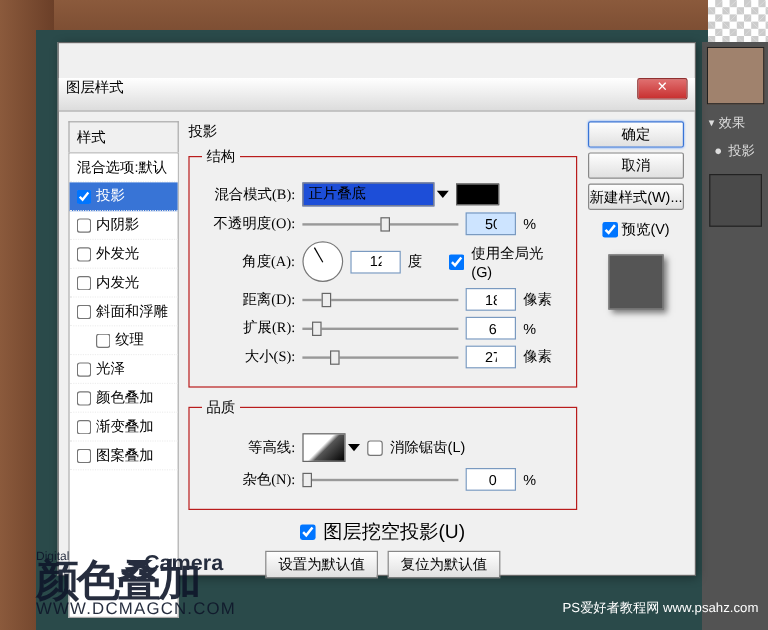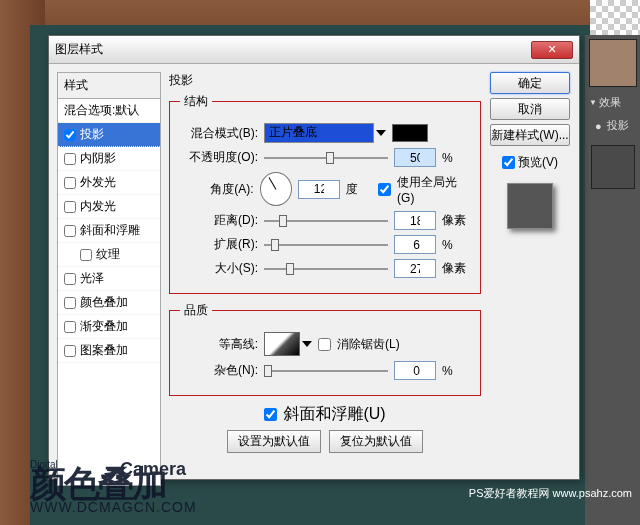--- a/index.html
+++ b/index.html
@@ -13,41 +13,41 @@
   background-image: linear-gradient(45deg, #ccc 25%, transparent 25%), linear-gradient(-45deg, #ccc 25%, transparent 25%), linear-gradient(45deg, transparent 75%, #ccc 75%), linear-gradient(-45deg, transparent 75%, #ccc 75%);
   background-size: 12px 12px; background-position: 0 0, 0 6px, 6px -6px, -6px 0; background-color: #fff; }
 
 .right-panel { position: absolute; right: 0; top: 35px; width: 55px; height: 490px; background: #535353; }
 .right-thumb { width: 48px; height: 48px; margin: 4px auto; background: #a0826d; border: 1px solid #222; }
 .right-effect { color: #ddd; font-size: 11px; padding: 4px; display: flex; align-items: center; gap: 2px; }
 .right-effect .tri { font-size: 8px; }
 .right-swatch { width: 44px; height: 44px; margin: 8px auto; background: #4a4a4a; border: 1px solid #222; }
 
 .dialog { position: absolute; top: 35px; left: 48px; width: 532px; height: 445px; background: #f0f0f0; border: 1px solid #666; box-shadow: 2px 2px 8px rgba(0,0,0,.4); }
-.titlebar { height: 28px; background: linear-gradient(#fff, #dcdcdc); display: flex; align-items: center; padding: 0 6px; border-bottom: 1px solid #aaa; }
+.titlebar { height: 28px; background: linear-gradient(#fff, #dcdcdc); display: flex; padding: 0 6px; border-bottom: 1px solid #aaa; margin-top: 29px; }
 .titlebar-text { font-size: 12px; flex: 1; }
 .close-btn { width: 42px; height: 18px; background: linear-gradient(#e07070, #c83030); border: 1px solid #903030; border-radius: 2px; color: #fff; font-size: 11px; text-align: center; line-height: 15px; cursor: pointer; }
 
 .dialog-body { display: flex; height: calc(100% - 28px); padding: 8px; gap: 8px; }
 
-.styles-col { width: 104px; }
+.styles-col { width: 92px; }
 .styles-header { font-size: 12px; padding: 4px 6px; border: 1px solid #aaa; border-bottom: none; background: #f0f0f0; }
 .styles-list { border: 1px solid #aaa; background: #fff; height: 388px; }
 .style-item { font-size: 12px; padding: 3px 6px; display: flex; align-items: center; gap: 4px; cursor: pointer; border-bottom: 1px dotted #eee; }
 .style-item.section { font-weight: normal; background: #fff; }
 .style-item.selected { background: #3874d6; color: #fff; }
 .style-item.indent { padding-left: 22px; }
 .style-item input[type=checkbox] { width: 12px; height: 12px; }
 
 .settings-col { flex: 1; }
 .panel-title { font-size: 12px; margin-bottom: 4px; }
 .fieldset { border: 1px solid #b91c1c; padding: 8px 10px 10px; margin-bottom: 8px; font-size: 12px; }
 .fieldset legend { font-size: 12px; padding: 0 4px; }
 .row { display: flex; align-items: center; margin: 5px 0; gap: 6px; }
-.row label { width: 78px; text-align: right; font-size: 12px; }
+.row label { width: 78px; text-align: right; font-size: 12px; font-family: Liberation Serif, serif; }
 .select { border: 1px solid #888; background: #1d4ed8; height: 20px; font-size: 12px; padding: 0 4px; flex: 1; max-width: 110px; }
 .tri-down { width: 0; height: 0; border-left: 5px solid transparent; border-right: 5px solid transparent; border-top: 6px solid #000; margin-left: -4px; }
 .color-sw { width: 36px; height: 18px; background: #000; border: 1px solid #666; }
 .slider { flex: 1; height: 18px; position: relative; max-width: 130px; }
 .slider-track { position: absolute; top: 8px; left: 0; right: 0; height: 2px; background: #999; }
 .slider-thumb { position: absolute; top: 3px; width: 8px; height: 12px; background: #eee; border: 1px solid #666; }
 .num-input { width: 42px; height: 19px; border: 1px solid #7a9ac0; background: #fff; font-size: 12px; text-align: right; padding: 0 15px; }
 .num-input.hl { background: #cde4ff; }
 .unit { font-size: 12px; width: 28px; }
 .angle-dial { width: 34px; height: 34px; border: 1px solid #777; border-radius: 50%; background: #fff; position: relative; }
@@ -60,21 +60,21 @@
 .dlg-btn { width: 80px; height: 22px; font-size: 12px; border: 1px solid #888; background: linear-gradient(#fefefe, #e0e0e0); cursor: pointer; border-radius: 2px; }
 .dlg-btn.primary { border: 1px solid #3874d6; box-shadow: 0 0 2px #6aa0ff; }
 .preview-chk { font-size: 12px; display: flex; align-items: center; gap: 3px; margin-top: 4px; }
 .preview-sw { width: 46px; height: 46px; background: #555; border: 1px solid #888; box-shadow: 3px 3px 5px rgba(0,0,0,.5); margin-top: 8px; }
 
 .watermark { position: absolute; bottom: 10px; left: 30px; color: #0f172a; font-family: Arial; opacity: .9; }
 .wm-main { font-size: 36px; font-weight: bold; letter-spacing: -2px; }
 .wm-cam { font-size: 18px; font-weight: bold; }
 .wm-dig { font-size: 10px; }
 .wm-url { font-size: 14px; letter-spacing: 1px; }
-.wm-right { position: absolute; bottom: 24px; right: 8px; color: #fff; font-size: 11px; }
+.wm-right { position: absolute; bottom: 11px; right: 8px; color: #fff; font-size: 11px; }
 </style>
 </head>
 <body>
 
 <div class="backdrop">
   <div class="wood-frame"></div>
   <div class="wood-left"></div>
   <div class="chalkboard"></div>
   <div class="checker"></div>
 </div>
@@ -216,21 +216,21 @@
               <div class="slider-track"></div>
               <div class="slider-thumb" style="left:0%"></div>
             </div>
           <input class="num-input" value="0" style="">
           <span class="unit">%</span>
         </div>
       </fieldset>
 
       <div class="row" style="justify-content:center">
         <input type="checkbox" checked="" style="">
-        <span>斜面和浮雕(U)</span>
+        <span>图层挖空投影(U)</span>
       </div>
       <div class="btn-row">
         <button class="btn-sm">设置为默认值</button>
         <button class="btn-sm">复位为默认值</button>
       </div>
     </div>
 
     <div class="buttons-col">
       <button class="dlg-btn primary">确定</button>
       <button class="dlg-btn">取消</button>

